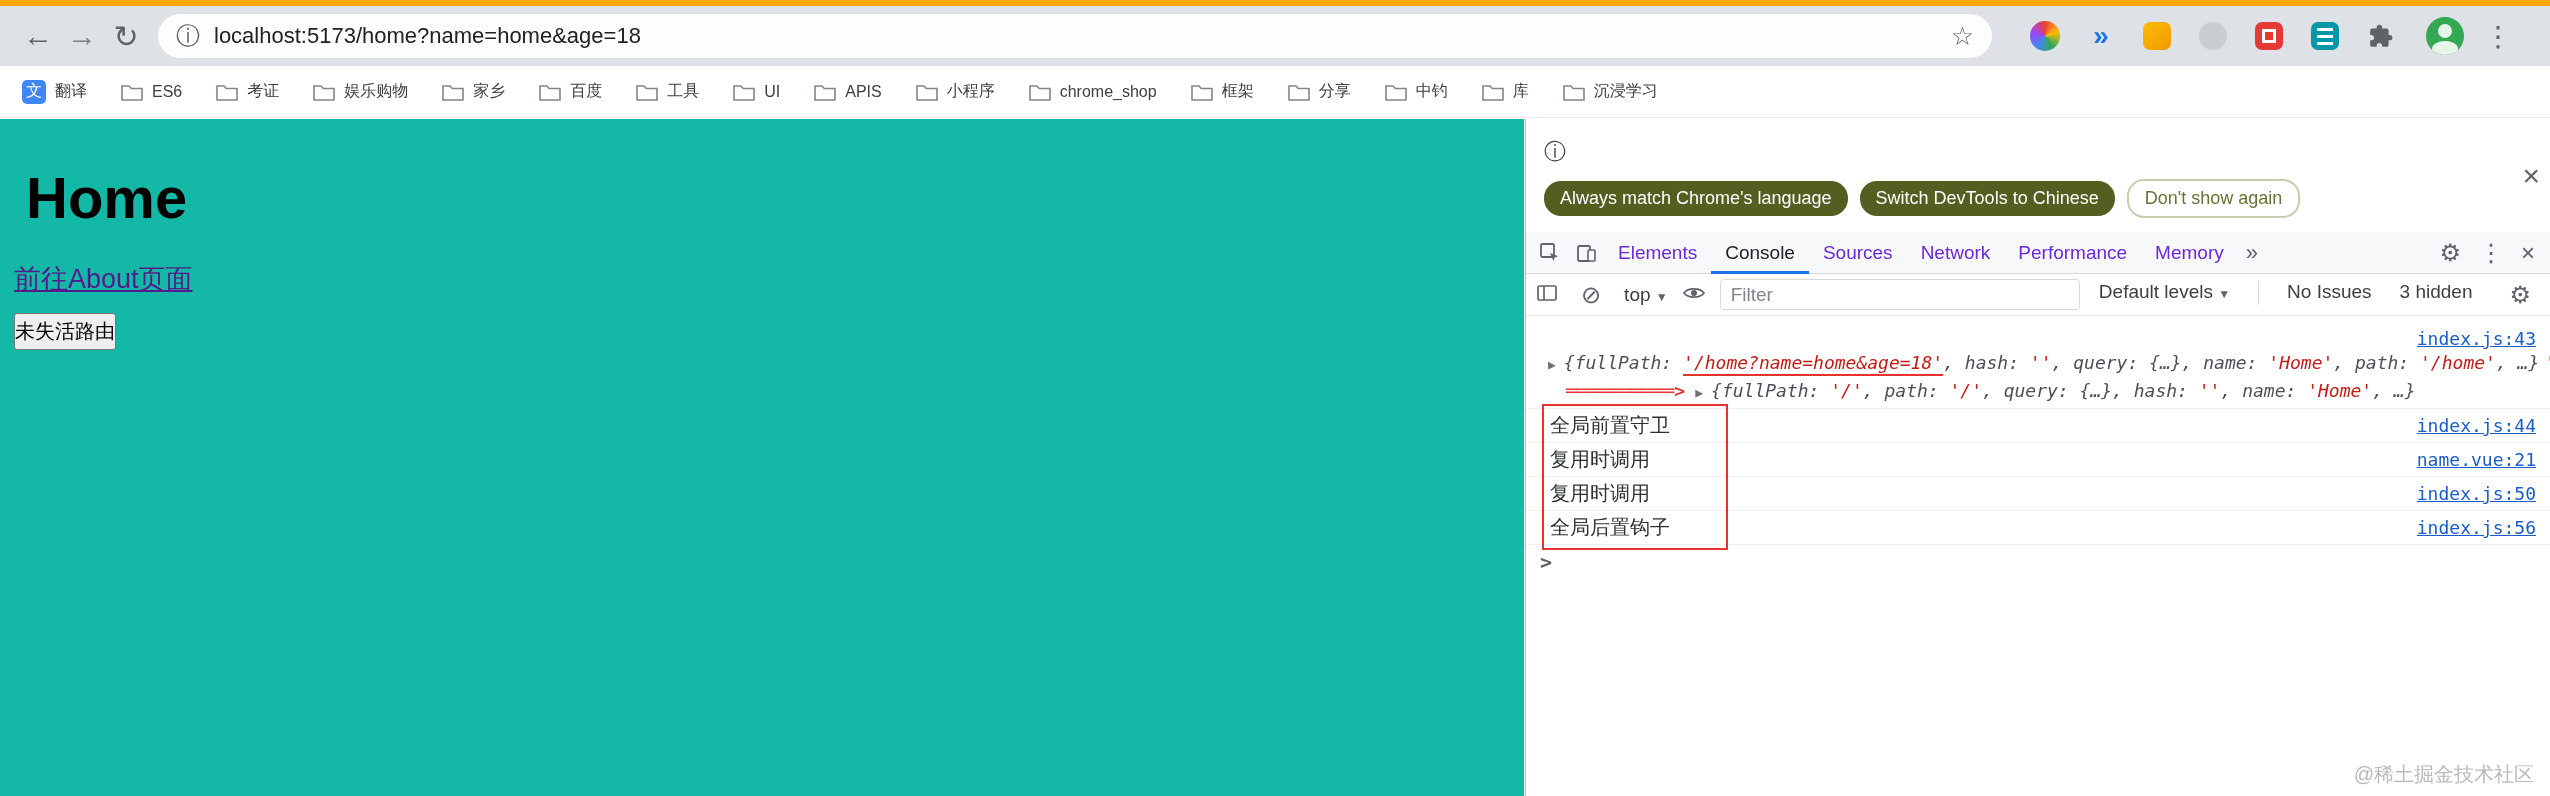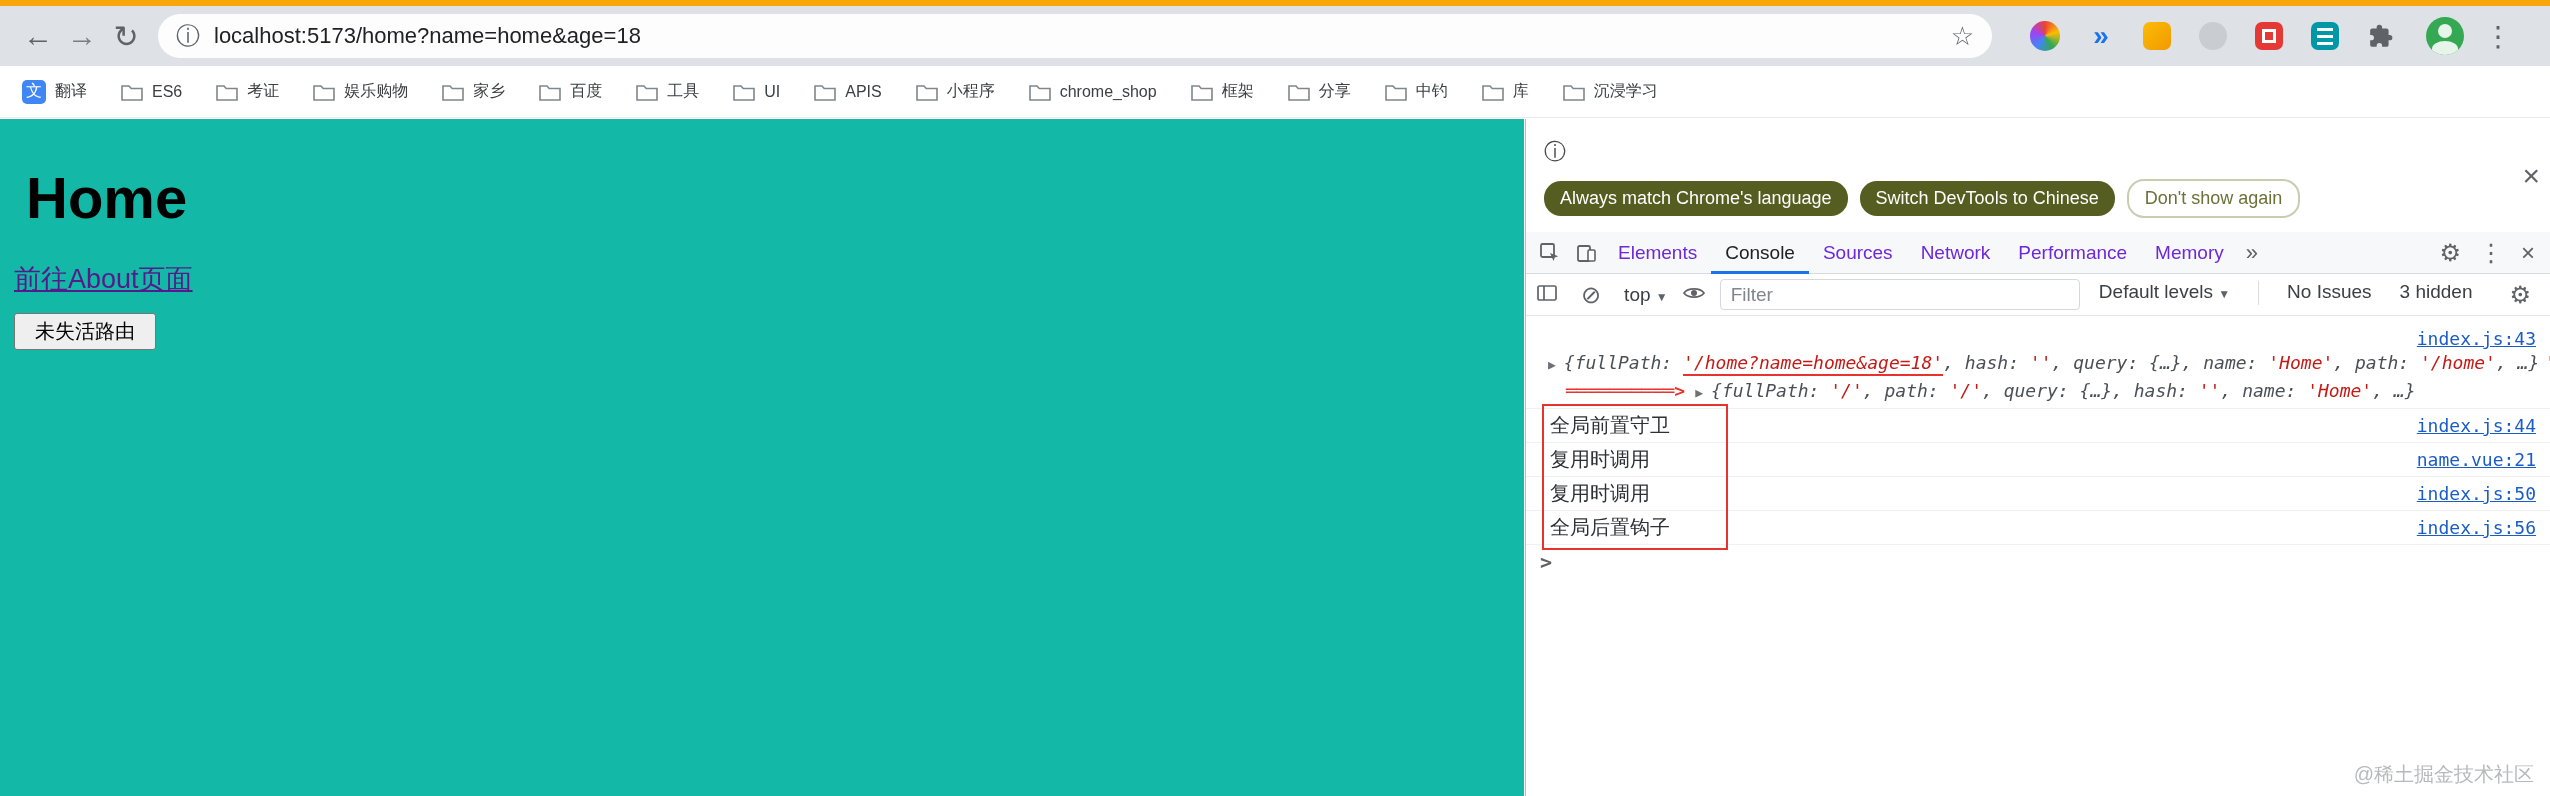--- a/index.html
+++ b/index.html
@@ -54,21 +54,21 @@
     font-size: 16px; display: flex; align-items: center; justify-content: center;
   }
   .folder { display: flex; align-items: center; }
 
   
   .content { position: absolute; top: 119px; left: 0; width: 1524px; bottom: 0; background: #14b8a6; }
   .page-title { margin: 45px 0 0 26px; font-size: 58px; font-weight: 700; color: #000; }
   .about-link { display: inline-block; margin: 30px 0 0 14px; font-size: 27px; color: #551a8b; text-decoration: underline; cursor: pointer; }
   .route-btn {
     display: block; margin: 16px 0 0 14px; font-size: 20px; color: #000;
-    background: #efefef; border: 1.5px solid #767676; border-radius: 3px; padding: 4px 20px; cursor: pointer;
+    background: #efefef; border: 1.5px solid #767676; border-radius: 3px; padding: 4px 0; cursor: pointer;
     font-family: "Liberation Sans", sans-serif;
   }
 
   
   .devtools {
     position: absolute; top: 119px; left: 1525px; right: 0; bottom: 0; background: #fff;
     border-left: 1px solid #b9bcc0; display: flex; flex-direction: column;
   }
   .dt-banner { position: relative; padding: 18px 40px 14px 18px; background: #fff; }
   .dt-msg { display: flex; align-items: center; gap: 10px; font-size: 21px; color: #1f1f1f; }

